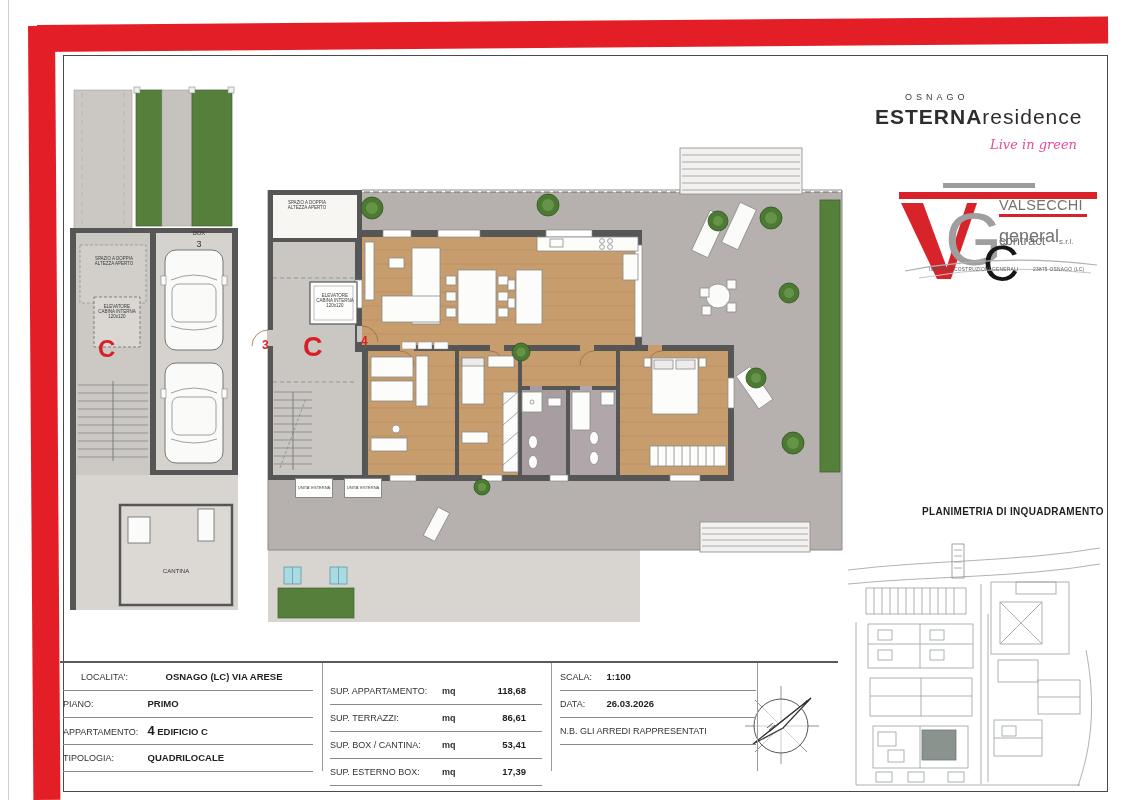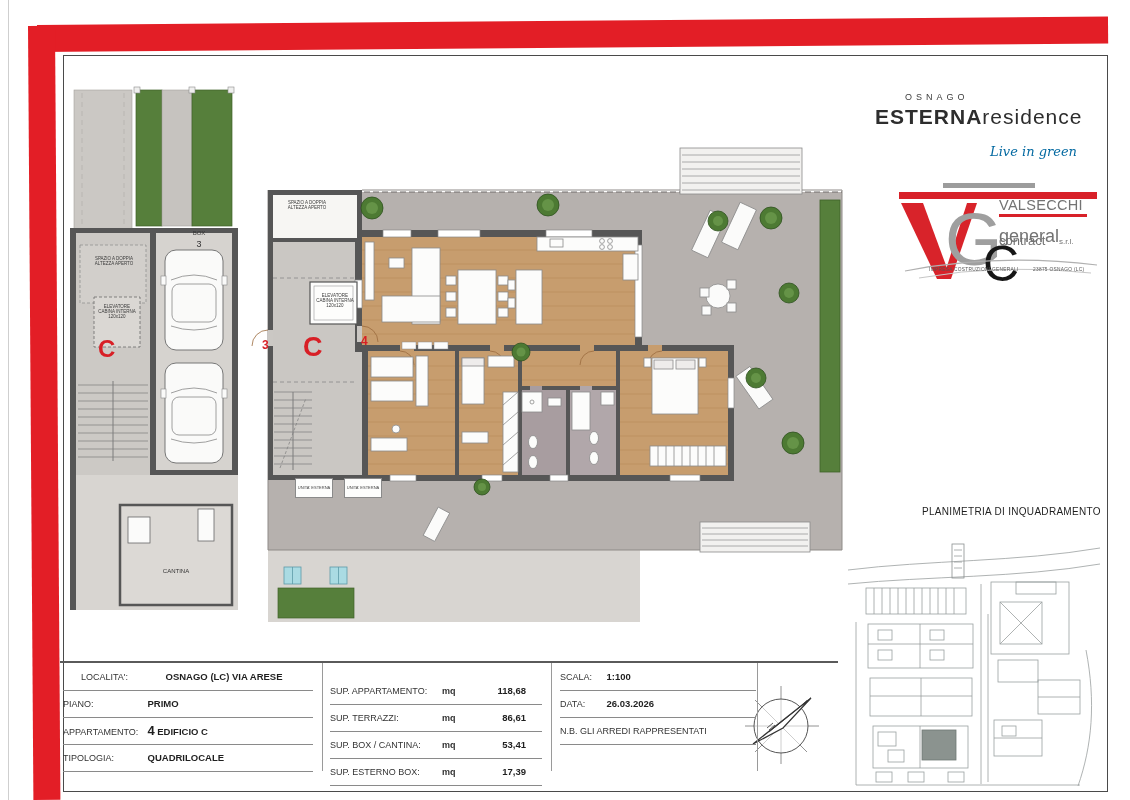--- a/index.html
+++ b/index.html
@@ -11,27 +11,27 @@
   .ovl{position:absolute;line-height:1.15;}
   .tiny{font-size:4.5px;color:#3c3c3c;text-align:center;}
   .red-letter{color:#d81f26;font-weight:bold;font-family:"Liberation Sans",sans-serif;}
   .ext-unit{position:absolute;background:#fdfdfc;border:1px solid #8a8a8a;font-size:4px;color:#444;
             text-align:center;display:flex;align-items:center;justify-content:center;line-height:1.2;}
   
   .brand{position:absolute;left:875px;top:92px;width:216px;}
   .brand .city{font-size:9px;letter-spacing:4px;color:#3d3d3d;margin-left:30px;}
   .brand .nameline{margin-top:3px;font-size:21px;color:#2d2d2d;letter-spacing:1px;white-space:nowrap;}
   .brand .nameline b{font-weight:bold;}
-  .brand .tagline{margin-top:15px;text-align:right;padding-right:14px;
-                  font-family:"DejaVu Serif",serif;font-style:italic;font-size:13px;color:#0369a1;}
+  .brand .tagline{margin-top:8px;text-align:right;padding-right:14px;
+                  font-family:"DejaVu Serif",serif;font-style:italic;font-size:13px;color:#ec4899;}
   
   .vgc{position:absolute;left:893px;top:183px;width:212px;height:102px;}
   .vgc .t{position:absolute;color:#737373;}
   
-  .inset-title{position:absolute;left:893px;top:506px;font-size:10px;font-weight:normal;color:#1e1e1e;letter-spacing:.3px;padding-left:29px;}
+  .inset-title{position:absolute;left:893px;top:506px;font-size:10px;font-weight:bold;color:#1e1e1e;letter-spacing:.3px;padding-left:29px;}
   
   .rule{position:absolute;background:#5a5a5a;}
   .vdiv{position:absolute;width:0;border-left:1px solid #9a9a9a;}
   .trow{position:absolute;height:24px;line-height:22px;border-bottom:1px solid #8a8a8a;
         font-size:9px;color:#333;white-space:nowrap;}
   .trow .lab{display:inline-block;}
   .trow .val{font-weight:bold;color:#1f1f1f;font-size:9.5px;}
   .trow .bignum{font-weight:bold;font-size:13px;color:#1f1f1f;}
   .c2{display:flex;margin-top:14px;}
   .c2 .lab{width:112px;}

